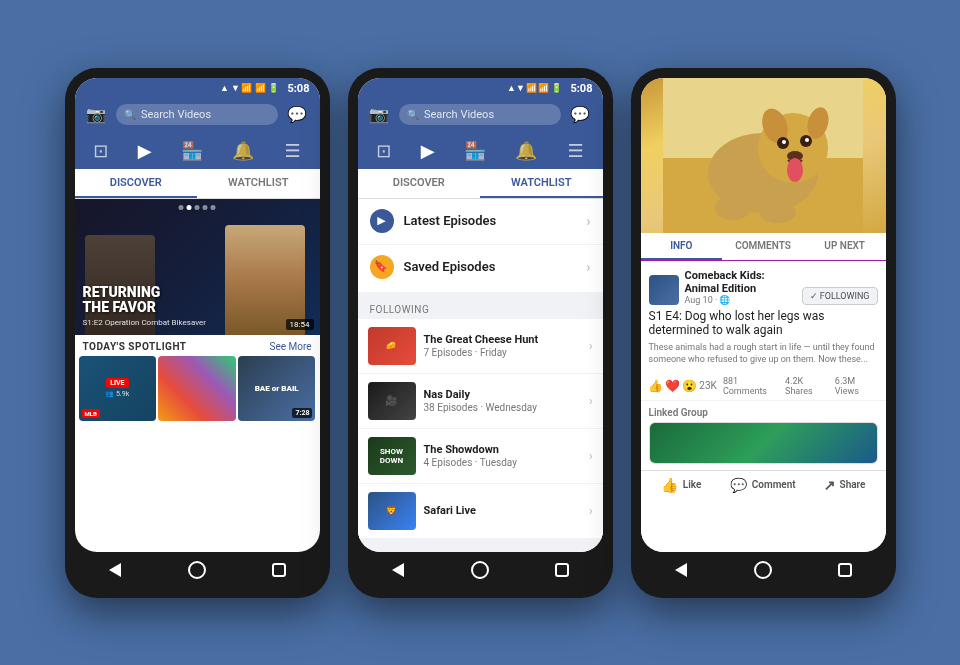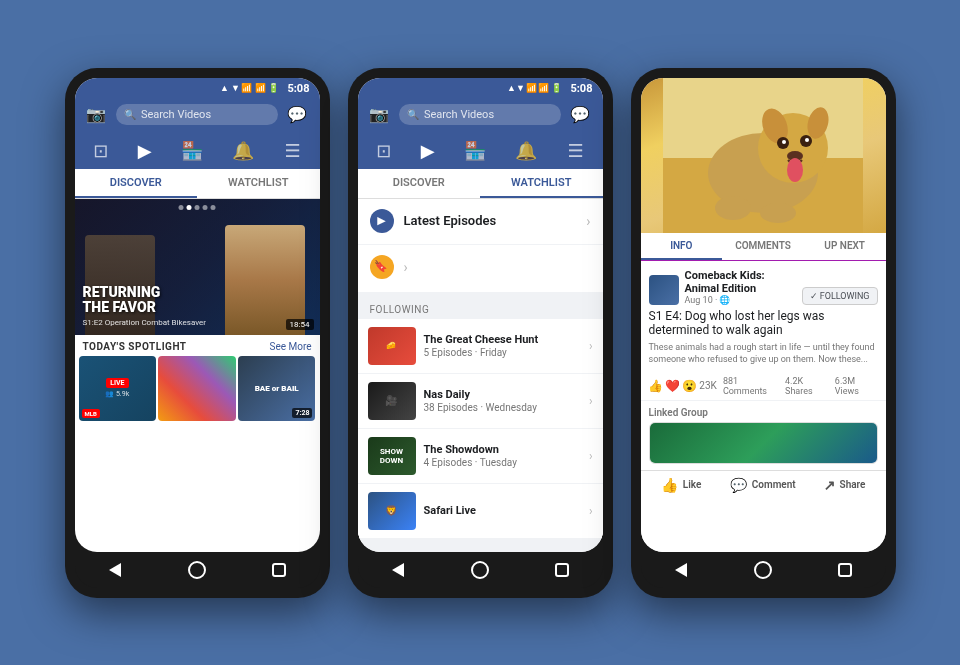--- a/index.html
+++ b/index.html
@@ -598,33 +598,34 @@
 
       <div class="watchlist-section">
         <div style="background:white;padding-bottom:2px;">
           <div class="wl-row">
             <div class="wl-icon">▶</div>
             <span class="wl-label">Latest Episodes</span>
             <span class="wl-chevron">›</span>
           </div>
           <div class="wl-row" style="border-top:1px solid #f0f2f5;">
             <div class="wl-icon yellow">🔖</div>
+            <span class="wl-label">Saved Episodes</span>
             <span class="wl-chevron">›</span>
           </div>
         </div>
         <div class="following-label">FOLLOWING</div>
         <div style="background:white;">
           <div class="show-row">
             <div class="show-thumb show-thumb-cheese" style="display:flex;align-items:center;justify-content:center;">
               <span style="font-size:8px;color:white;font-weight:bold;text-align:center;padding:2px;">🧀</span>
             </div>
             <div class="show-info">
               <div class="show-name">The Great Cheese Hunt</div>
               <div class="show-meta">
-                <span>5 Episodes</span> · <span>Friday</span>
+                <span>7 Episodes</span> · <span>Friday</span>
               </div>
             </div>
             <span class="show-chevron">›</span>
           </div>
           <div class="show-row">
             <div class="show-thumb show-thumb-nas" style="display:flex;align-items:center;justify-content:center;">
               <span style="font-size:10px;">🎥</span>
             </div>
             <div class="show-info">
               <div class="show-name">Nas Daily</div>

